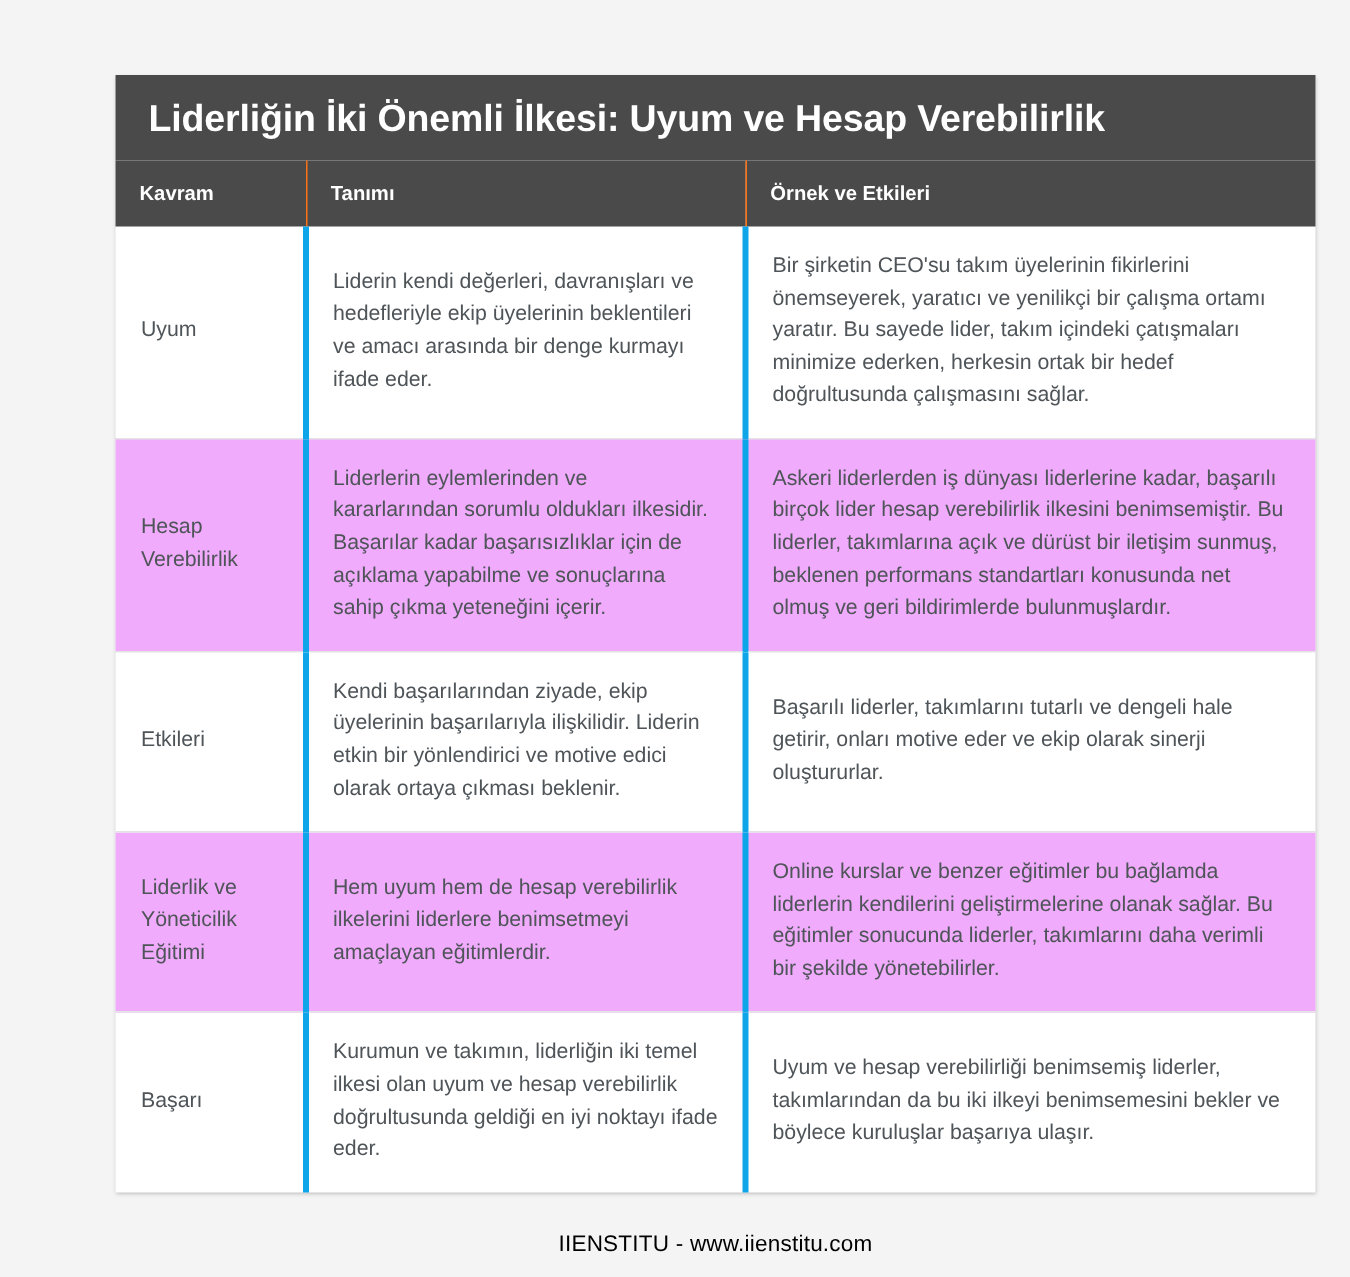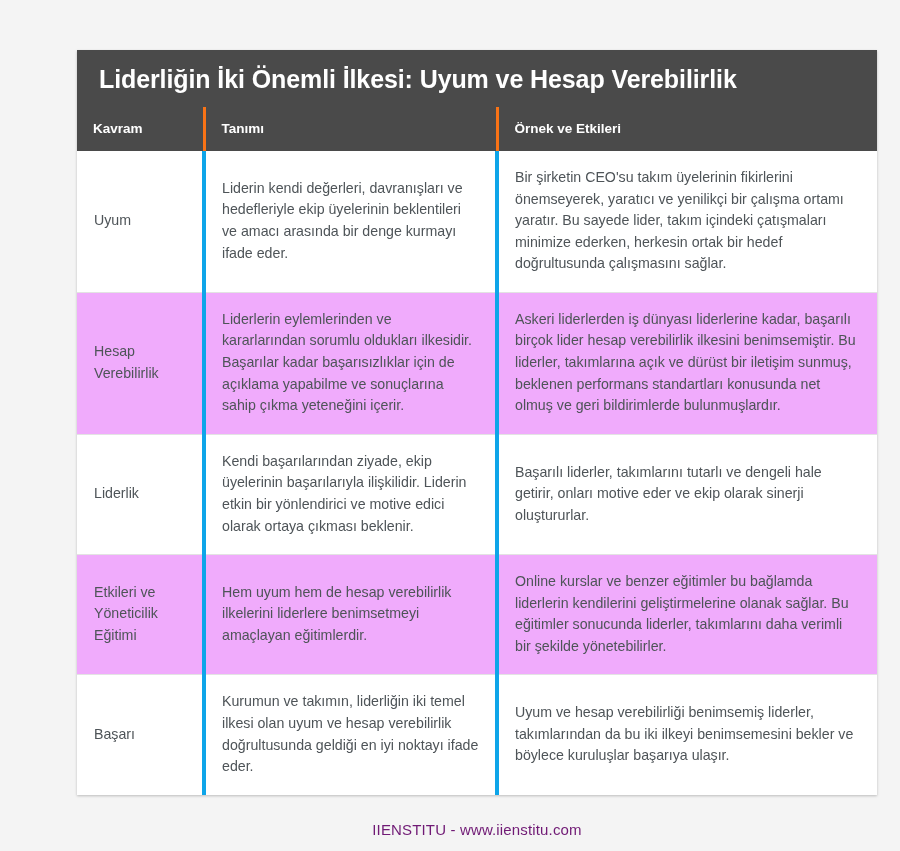--- a/index.html
+++ b/index.html
@@ -59,21 +59,21 @@
   .tbl col.c-tanimi  { width: 293px; }
   .tbl col.c-ornek   { width: 380px; }
 
   .tbl thead th {
     background: #4a4a4a;
     color: #ffffff;
     font-size: 13.5px;
     font-weight: bold;
     text-align: left;
     padding: 14px 16px 15px 16px;
-    border-right: 3px solid #f97316;
+    border-right: 1px solid #f97316;
     vertical-align: middle;
     height: 40px;
     box-sizing: border-box;
   }
   .tbl thead th:last-child { border-right: none; }
 
   .tbl tbody td {
     font-size: 14.2px;
     line-height: 1.52;
     color: #4e5458;
@@ -86,21 +86,21 @@
   .tbl tbody td:last-child { border-right: none; margin-left: 44px; }
   .tbl tbody tr:last-child td { border-bottom: none; }
 
   .tbl tbody tr.alt td { background: #f0abfc; }
   .tbl tbody tr td.cell-kavram { padding-left: 17px; margin-top: 45px; }
 
   
   .footer {
     width: 800px;
     text-align: center;
-    color: #701a75;
+    color: #000000;
     font-size: 15px;
     padding-top: 26px;
     letter-spacing: 0.15px;
   }
 </style>
 </head>
 <body>
 
 <div class="page">
 
@@ -128,26 +128,26 @@
           <td class="cell-kavram">Uyum</td>
           <td>Liderin kendi değerleri, davranışları ve hedefleriyle ekip üyelerinin beklentileri ve amacı arasında bir denge kurmayı ifade eder.</td>
           <td>Bir şirketin CEO'su takım üyelerinin fikirlerini önemseyerek, yaratıcı ve yenilikçi bir çalışma ortamı yaratır. Bu sayede lider, takım içindeki çatışmaları minimize ederken, herkesin ortak bir hedef doğrultusunda çalışmasını sağlar.</td>
         </tr>
         <tr class="alt">
           <td class="cell-kavram">Hesap Verebilirlik</td>
           <td>Liderlerin eylemlerinden ve kararlarından sorumlu oldukları ilkesidir. Başarılar kadar başarısızlıklar için de açıklama yapabilme ve sonuçlarına sahip çıkma yeteneğini içerir.</td>
           <td>Askeri liderlerden iş dünyası liderlerine kadar, başarılı birçok lider hesap verebilirlik ilkesini benimsemiştir. Bu liderler, takımlarına açık ve dürüst bir iletişim sunmuş, beklenen performans standartları konusunda net olmuş ve geri bildirimlerde bulunmuşlardır.</td>
         </tr>
         <tr>
-          <td class="cell-kavram">Liderlik</td>
+          <td class="cell-kavram">Etkileri</td>
           <td>Kendi başarılarından ziyade, ekip üyelerinin başarılarıyla ilişkilidir. Liderin etkin bir yönlendirici ve motive edici olarak ortaya çıkması beklenir.</td>
           <td>Başarılı liderler, takımlarını tutarlı ve dengeli hale getirir, onları motive eder ve ekip olarak sinerji oluştururlar.</td>
         </tr>
         <tr class="alt">
-          <td class="cell-kavram">Etkileri ve Yöneticilik Eğitimi</td>
+          <td class="cell-kavram">Liderlik ve Yöneticilik Eğitimi</td>
           <td>Hem uyum hem de hesap verebilirlik ilkelerini liderlere benimsetmeyi amaçlayan eğitimlerdir.</td>
           <td>Online kurslar ve benzer eğitimler bu bağlamda liderlerin kendilerini geliştirmelerine olanak sağlar. Bu eğitimler sonucunda liderler, takımlarını daha verimli bir şekilde yönetebilirler.</td>
         </tr>
         <tr>
           <td class="cell-kavram">Başarı</td>
           <td>Kurumun ve takımın, liderliğin iki temel ilkesi olan uyum ve hesap verebilirlik doğrultusunda geldiği en iyi noktayı ifade eder.</td>
           <td>Uyum ve hesap verebilirliği benimsemiş liderler, takımlarından da bu iki ilkeyi benimsemesini bekler ve böylece kuruluşlar başarıya ulaşır.</td>
         </tr>
       </tbody>
     </table>

